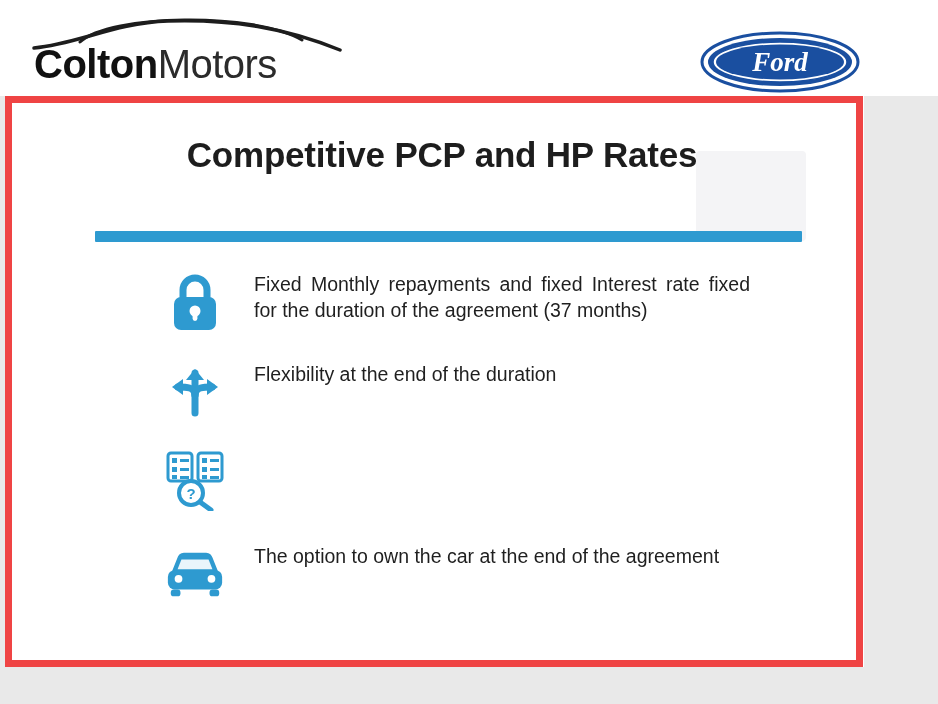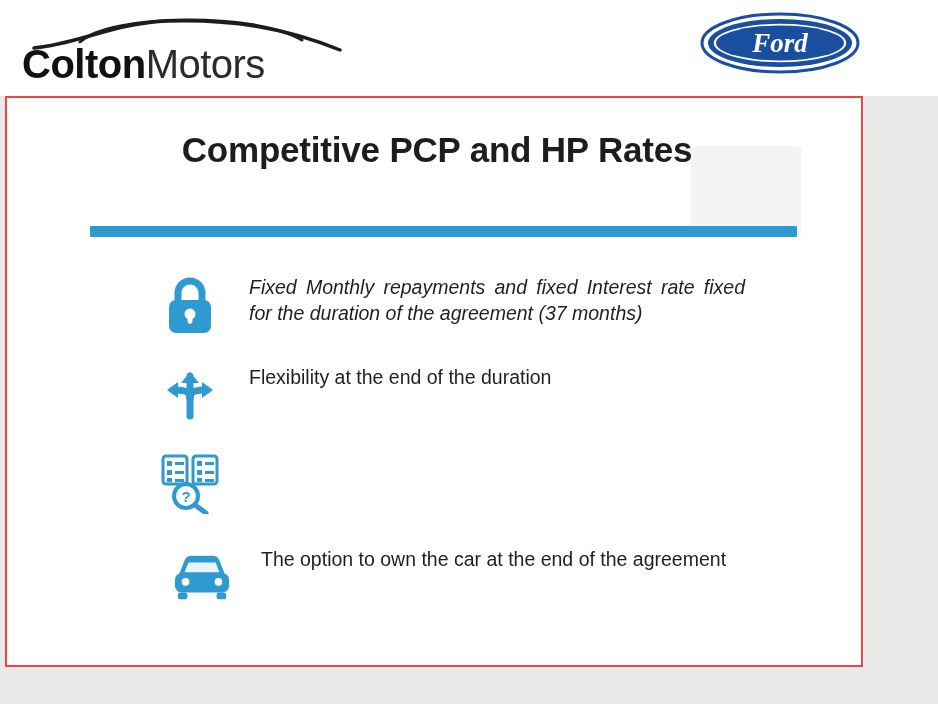--- a/index.html
+++ b/index.html
@@ -32,51 +32,51 @@
   .dealer-logo {
     position: absolute;
     left: 18px;
     top: 8px;
     width: 340px;
     height: 82px;
   }
   .dealer-logo svg { display: block; }
   .dealer-name {
     position: absolute;
-    left: 22px;
+    left: 34px;
     top: 42px;
     font-size: 40px;
     letter-spacing: -0.5px;
     color: #111111;
     white-space: nowrap;
   }
   .dealer-name .bold {
     font-weight: bold;
   }
   .dealer-name .light {
     font-weight: normal;
     color: #2b2b2b;
   }
   .brand-logo {
     position: absolute;
     right: 78px;
-    top: 12px;
+    top: 31px;
     width: 160px;
     height: 62px;
   }
 
   
   .card {
     position: absolute;
     left: 5px;
     top: 96px;
     width: 858px;
     height: 571px;
     background: #ffffff;
-    border: 2px solid #ef4444;
+    border: 7px solid #ef4444;
     box-sizing: border-box;
   }
   .right-strip {
     position: absolute;
     left: 864px;
     top: 96px;
     width: 74px;
     height: 608px;
     background: #e9e9e9;
   }
@@ -158,24 +158,24 @@
     margin-left: 90px;
     font-size: 19.5px;
     color: #1f1f1f;
     line-height: 26px;
     text-align: justify;
     max-width: 496px;
   }
   .feature.single .text {
     text-align: left;
   }
-  .f1 { margin-top: 16px; font-style: italic; }
+  .f1 { margin-top: 8px; }
   .f2 { margin-top: 24px; }
   .f3 { margin-top: 22px; }
-  .f4 { margin-top: 28px; margin-left: 12px; }
+  .f4 { margin-top: 28px; }
 </style>
 </head>
 <body>
 
 <div class="page">
 
   <div class="header">
 
     <div class="dealer-logo">
       <svg width="340" height="82" viewBox="0 0 340 82" xmlns="http://www.w3.org/2000/svg">

